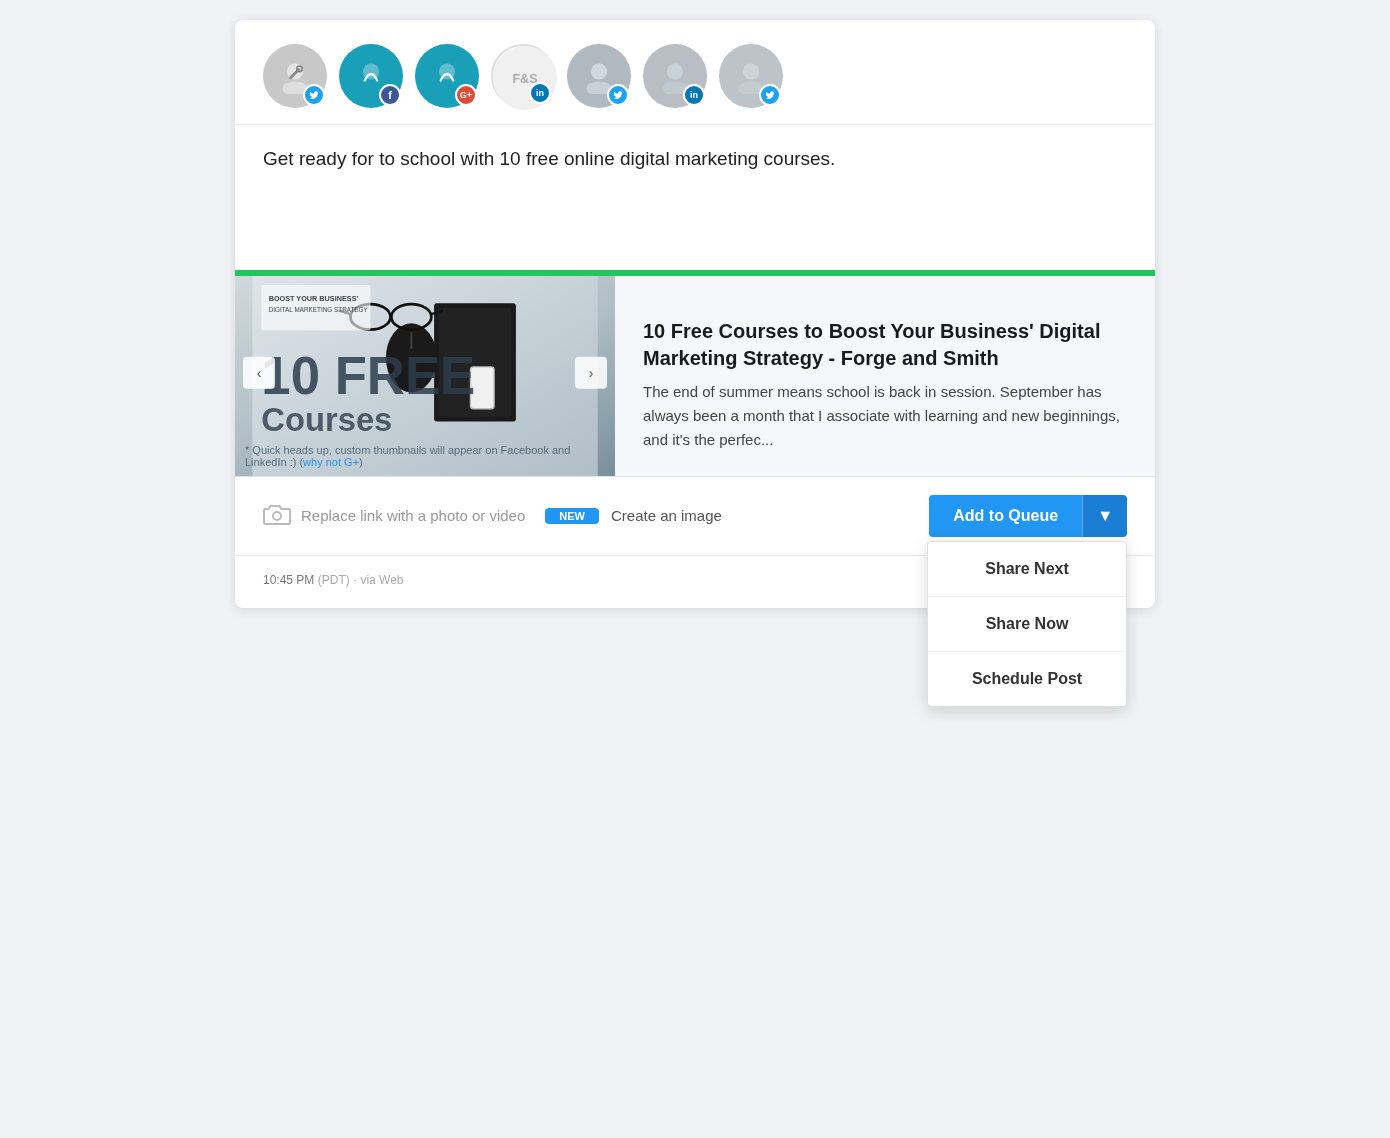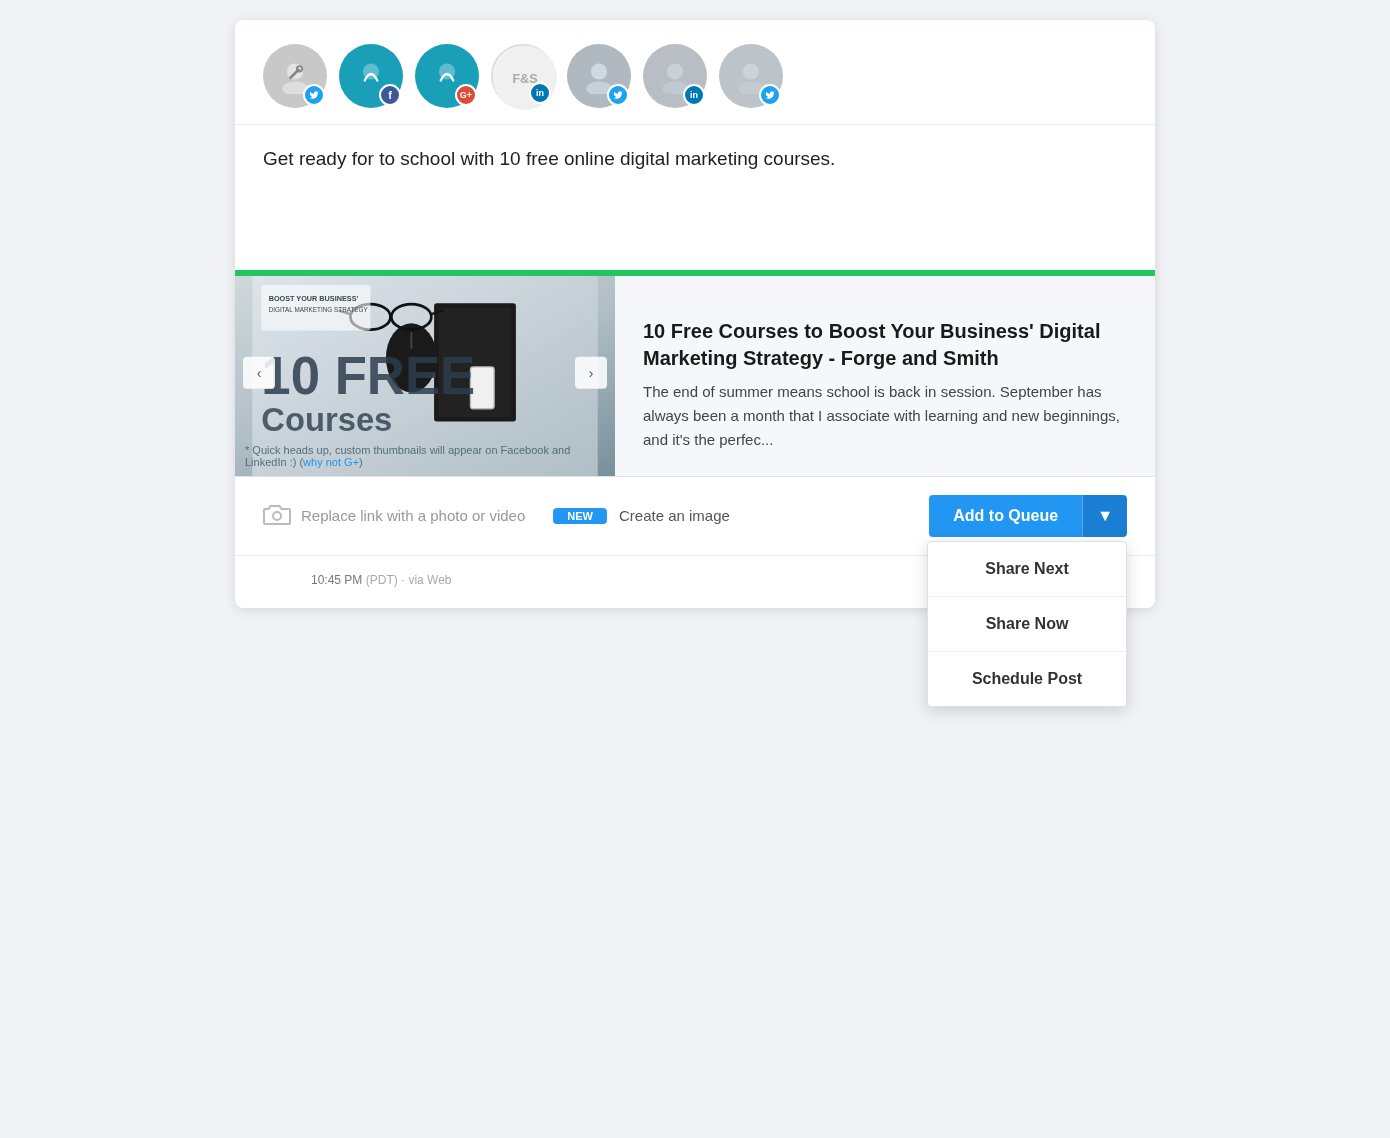--- a/index.html
+++ b/index.html
@@ -163,21 +163,21 @@
       color: #444;
       line-height: 1.6;
     }
 
     
     .media-section {
       padding: 18px 28px;
       display: flex;
       align-items: center;
       border-bottom: 1px solid #e8eaed;
-      gap: 28px;
+      gap: 20px;
     }
     .media-photo-btn {
       display: flex;
       align-items: center;
       gap: 10px;
       cursor: pointer;
       color: #888;
     }
     .camera-icon {
       color: #aaa;
@@ -250,21 +250,20 @@
       text-align: center;
       white-space: nowrap;
     }
     .dropdown-item:last-child {
       border-bottom: none;
     }
 
     
     .card-footer {
       padding: 14px 32px 20px 28px;
-      margin-left: 48px;
     }
     .post-meta {
       font-size: 12px;
       color: #aaa;
     }
     .post-meta .time {
       color: #777;
     }
     .post-meta .via {
       color: #aaa;

